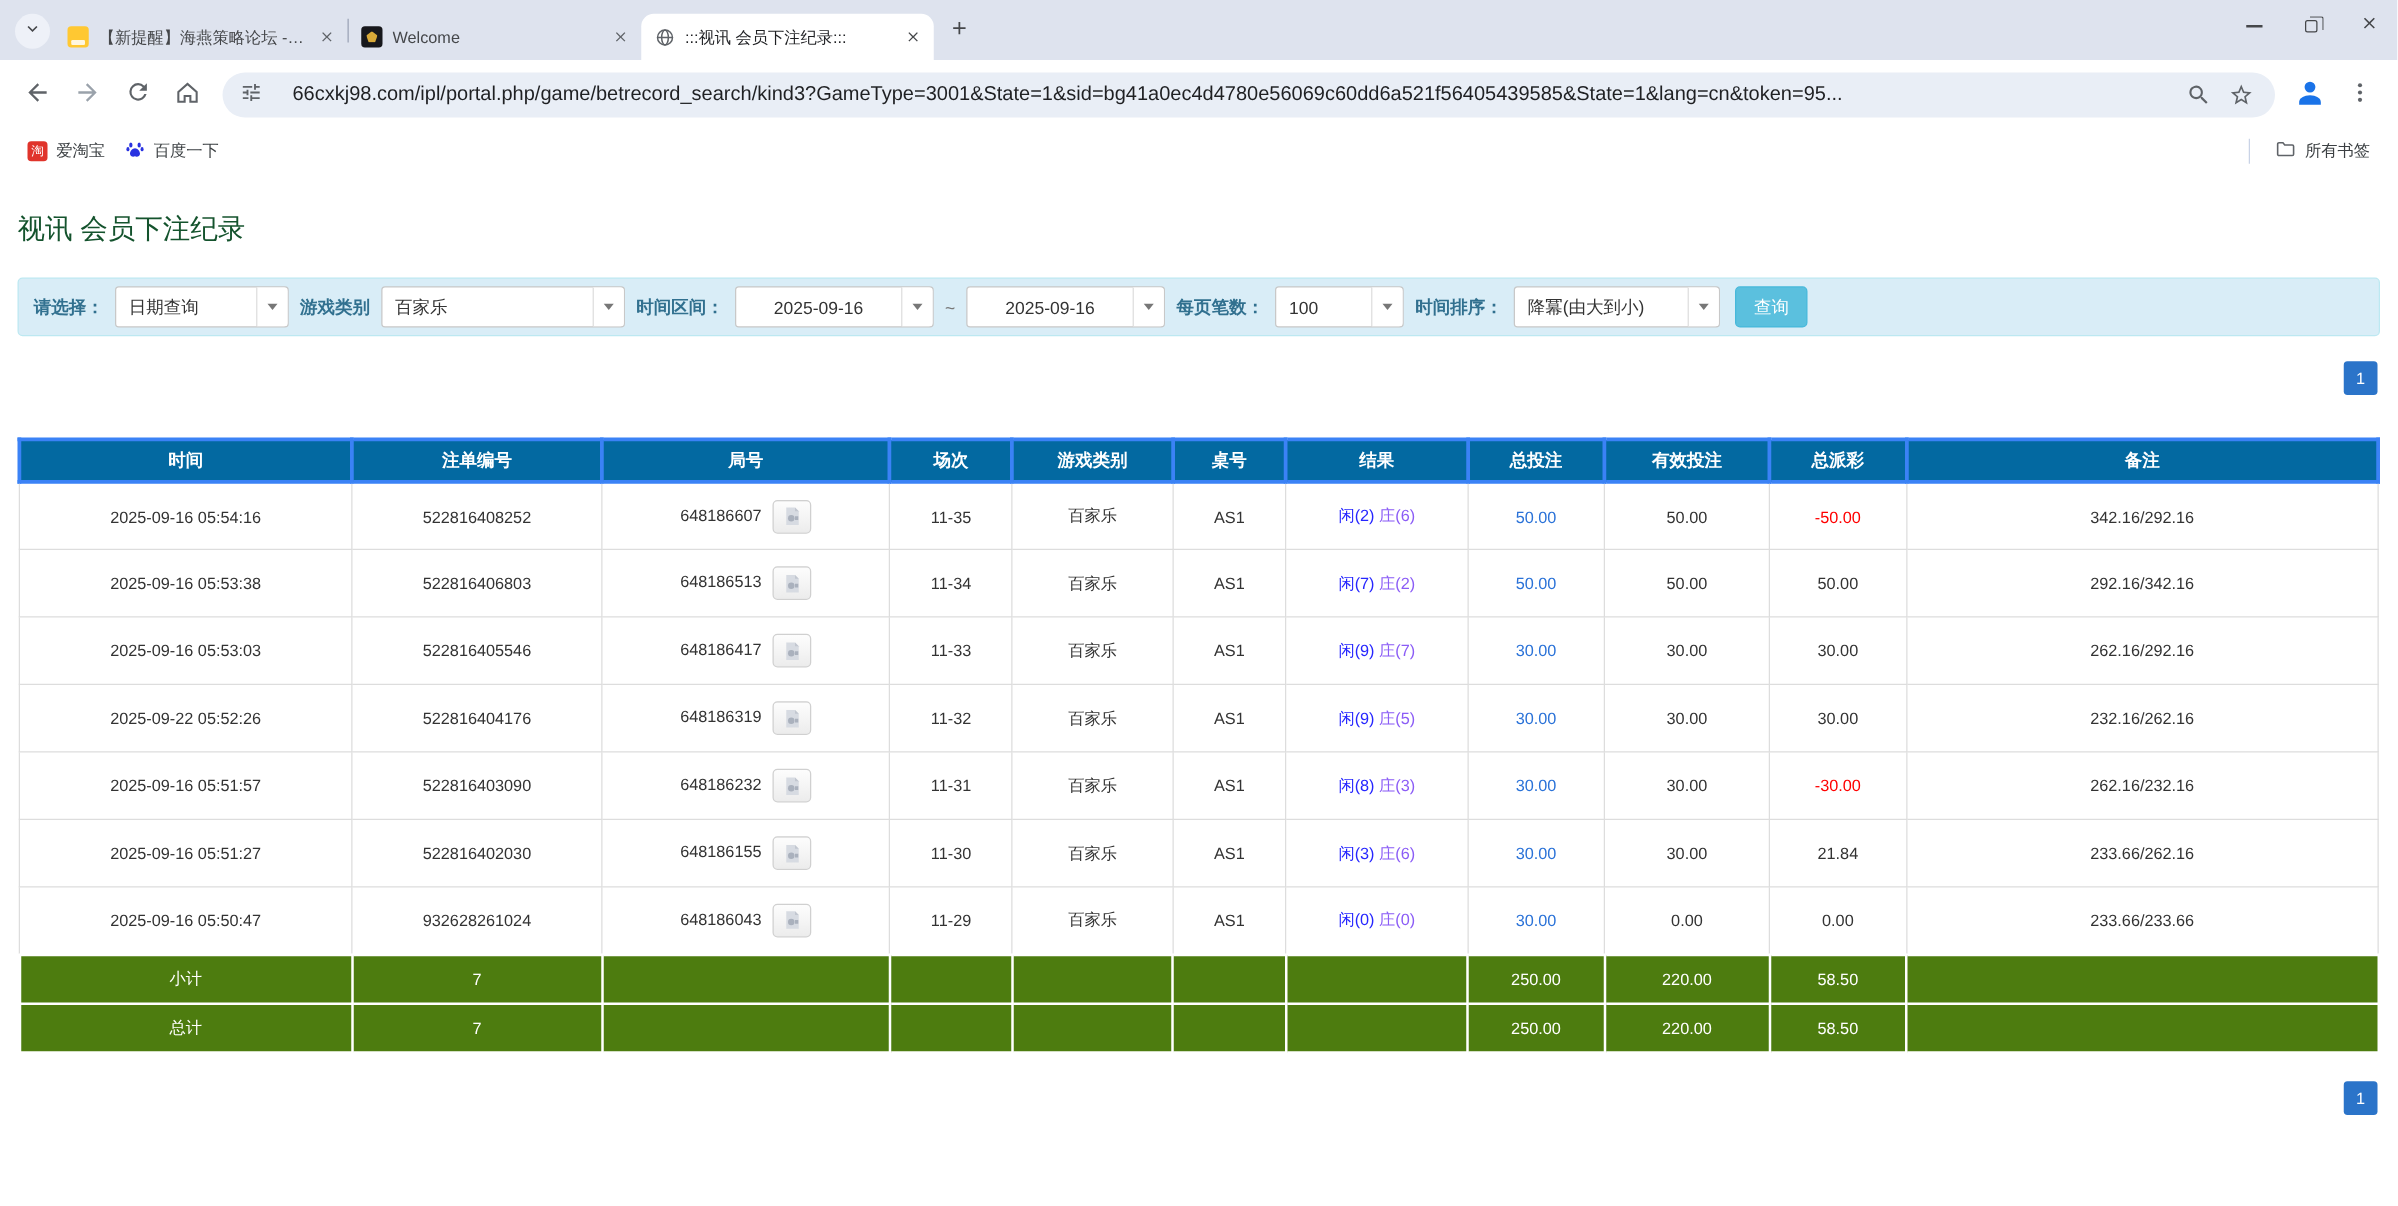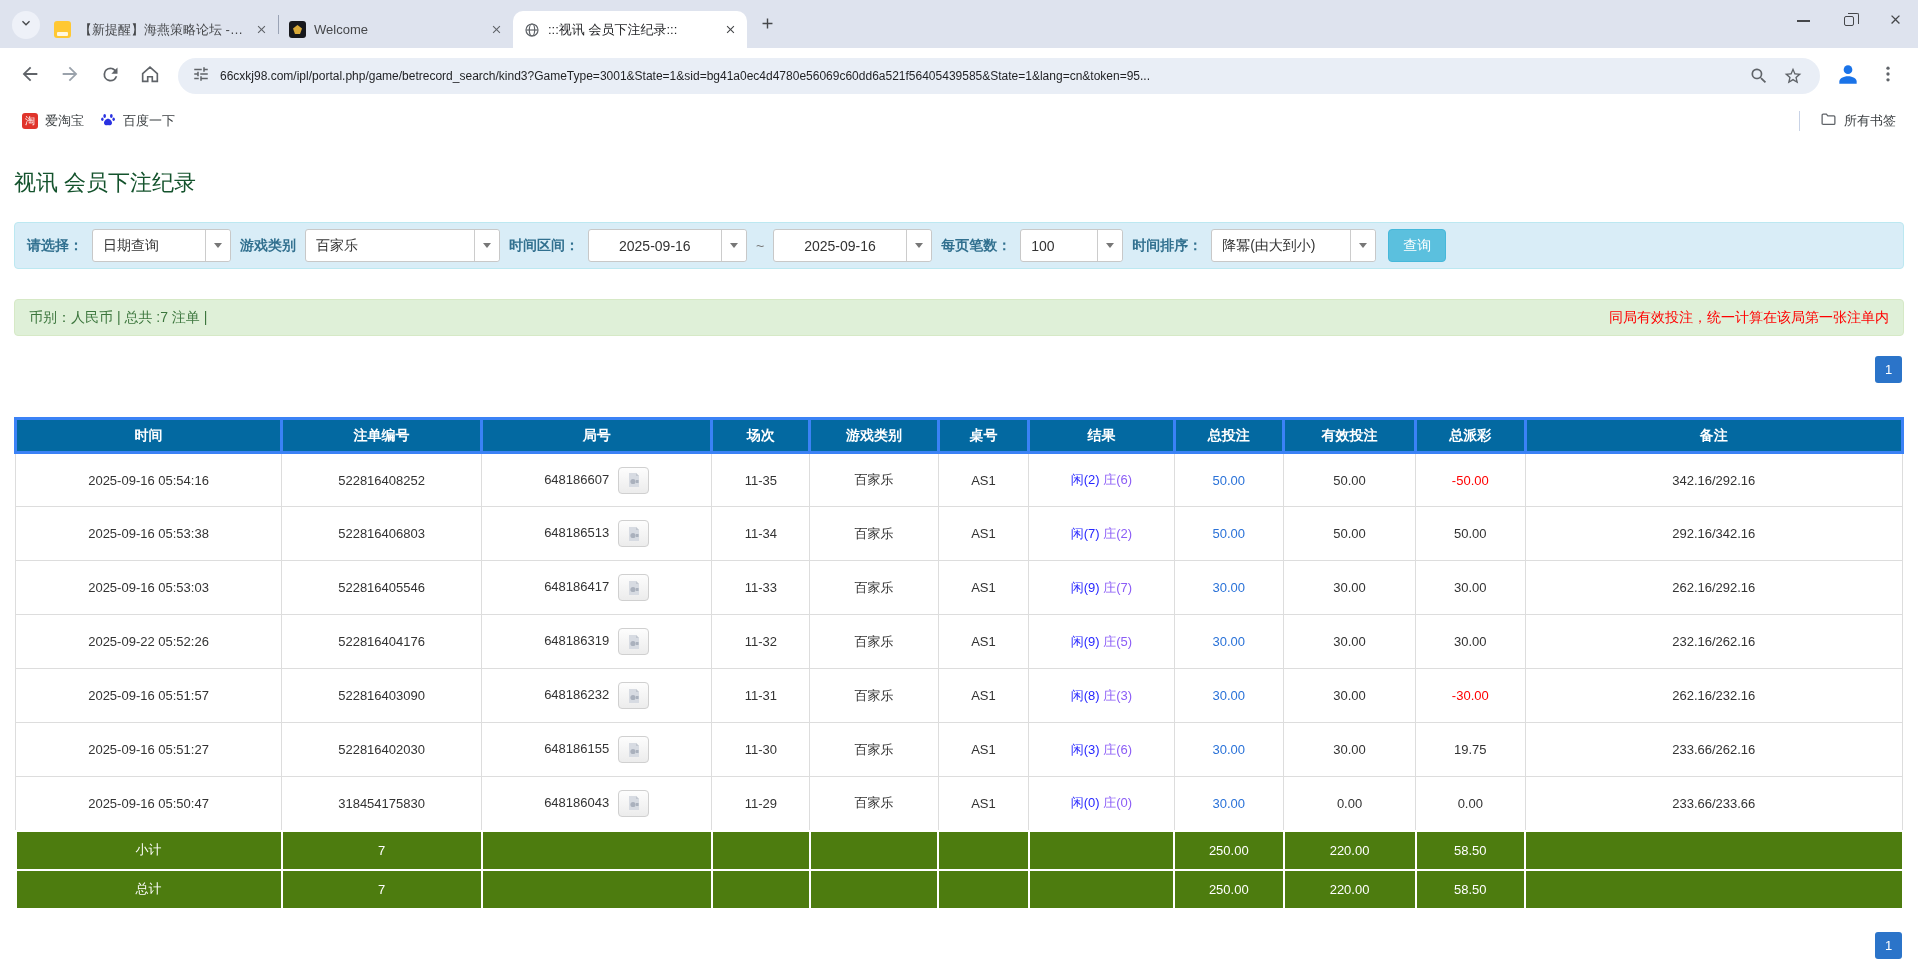--- a/index.html
+++ b/index.html
@@ -22,21 +22,21 @@
   .newtab { width:28px;height:28px;border-radius:50%;display:flex;align-items:center;justify-content:center;margin:0 0 9px 6px;cursor:pointer; }
   .wincontrols { position:absolute;right:0;top:0;height:42px;display:flex; }
   .winbtn { width:46px;height:42px;display:flex;align-items:center;justify-content:center;color:#45474a;cursor:pointer; }
   .ic-min { width:13px;height:1.5px;background:#45474a;display:inline-block; }
   .ic-restore { width:10px;height:10px;border:1.3px solid #45474a;border-radius:2px;position:relative;display:inline-block; }
   .ic-restore::before{content:"";position:absolute;top:-4px;left:3px;width:10px;height:10px;border:1.3px solid #45474a;border-left:none;border-bottom:none;border-radius:0 2px 0 0;}
 
   .toolbar { height:56px;background:#fff;display:flex;align-items:center;padding:0 10px; }
   .tool-btn { width:36px;height:36px;border-radius:50%;display:flex;align-items:center;justify-content:center;margin:0 2px;cursor:pointer; }
   .omnibox { flex:1;height:36px;background:#e9eef6;border-radius:18px;display:flex;align-items:center;padding:0 14px;margin:0 8px;min-width:0; }
-  .omni-url { flex:1;font-size:12px;color:#1f2023;white-space:nowrap;overflow:hidden;margin:0 10px 0 10px; }
+  .omni-url { flex:1;font-size:16px;color:#1f2023;white-space:nowrap;overflow:hidden;margin:0 10px 0 24px; }
   .omni-ic { width:26px;height:26px;display:flex;align-items:center;justify-content:center;cursor:pointer;flex:0 0 26px;margin-left:8px; }
 
   .bookmarksbar { height:34px;background:#fff;display:flex;align-items:center;padding:0 14px;font-size:13px;color:#3c4043; }
   .bm { display:flex;align-items:center;gap:7px;padding:4px 8px;border-radius:14px;cursor:pointer; }
   .taobao-ic { width:16px;height:16px;background:#e0342b;border-radius:3px;color:#fff;font-size:10px;display:flex;align-items:center;justify-content:center; }
   .bm-spacer { flex:1; }
   .bm-sep { width:1px;height:20px;background:#c9d3e6;margin:0 12px 0 4px; }
 
   
   .content { background:#fff; }
@@ -254,24 +254,20 @@
     <span class="flabel">时间排序：</span>
     <span class="combo">
       <span class="combo-text w135">降冪(由大到小)</span>
       <span class="combo-arrow">
           <i></i>
         </span>
     </span>
     <button class="search-btn">查询</button>
   </div>
 
-  <div class="summary">
-    <span class="sum-left">币别：人民币 | 总共 :7 注单 |</span>
-    <span class="sum-right">同局有效投注，统一计算在该局第一张注单内</span>
-  </div>
 
   <div class="pager top">
     <span class="page-btn">1</span>
   </div>
 
   <table class="bet-table">
     <colgroup>
       <col style="width:14.1%">
         <col style="width:10.6%">
         <col style="width:12.2%">
@@ -410,26 +406,26 @@
                 <circle cx="7" cy="9.5" r="2.6" fill="#aab1bd"></circle>
                 <rect x="10" y="8" width="2.6" height="3" fill="#aab1bd"></rect>
               </svg>
             </span></td>
           <td>11-30</td>
           <td>百家乐</td>
           <td>AS1</td>
           <td><span class="res-player">闲(3)</span> <span class="res-banker">庄(6)</span></td>
           <td><span class="bet-link">30.00</span></td>
           <td>30.00</td>
-          <td><span class="">19.75</span></td>
+          <td><span class="">21.84</span></td>
           <td>233.66/262.16</td>
         </tr>
         <tr>
           <td>2025-09-16 05:50:47</td>
-          <td>318454175830</td>
+          <td>932628261024</td>
           <td><span>648186043</span><span class="video-btn">
               <svg width="16" height="16" viewBox="0 0 16 16">
                 <path fill="#d7dbe2" d="M3 1h7l3 3v11H3z"></path>
                 <path fill="#c2c7d0" d="M10 1l3 3h-3z"></path>
                 <circle cx="7" cy="9.5" r="2.6" fill="#aab1bd"></circle>
                 <rect x="10" y="8" width="2.6" height="3" fill="#aab1bd"></rect>
               </svg>
             </span></td>
           <td>11-29</td>
           <td>百家乐</td>

